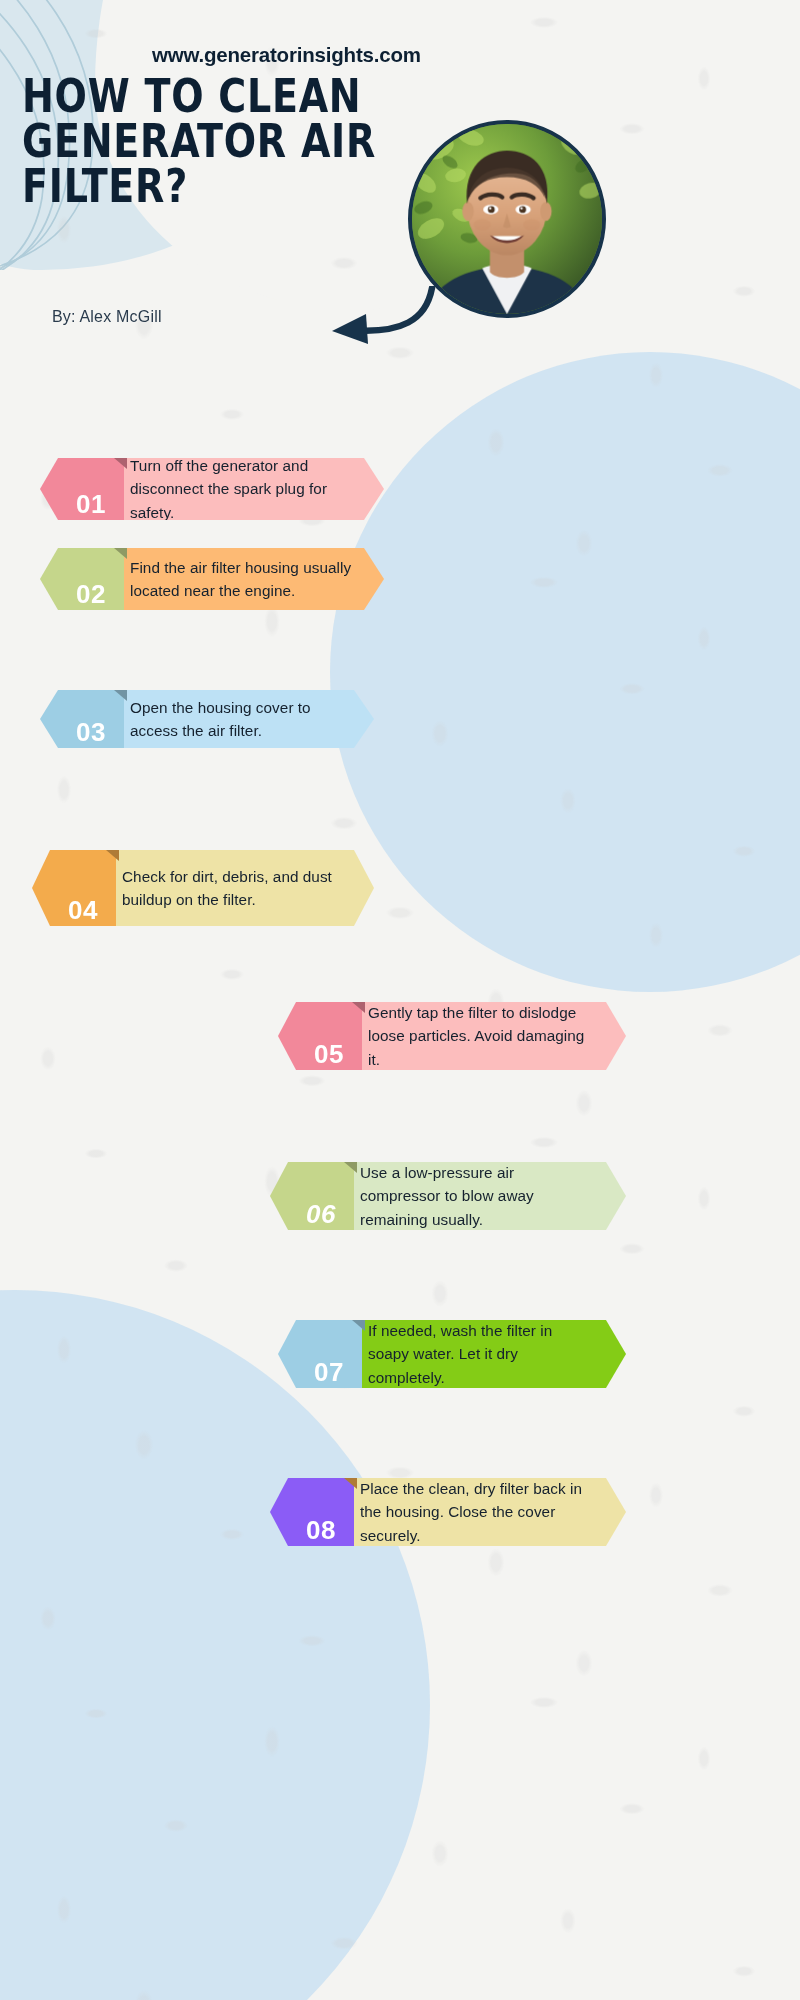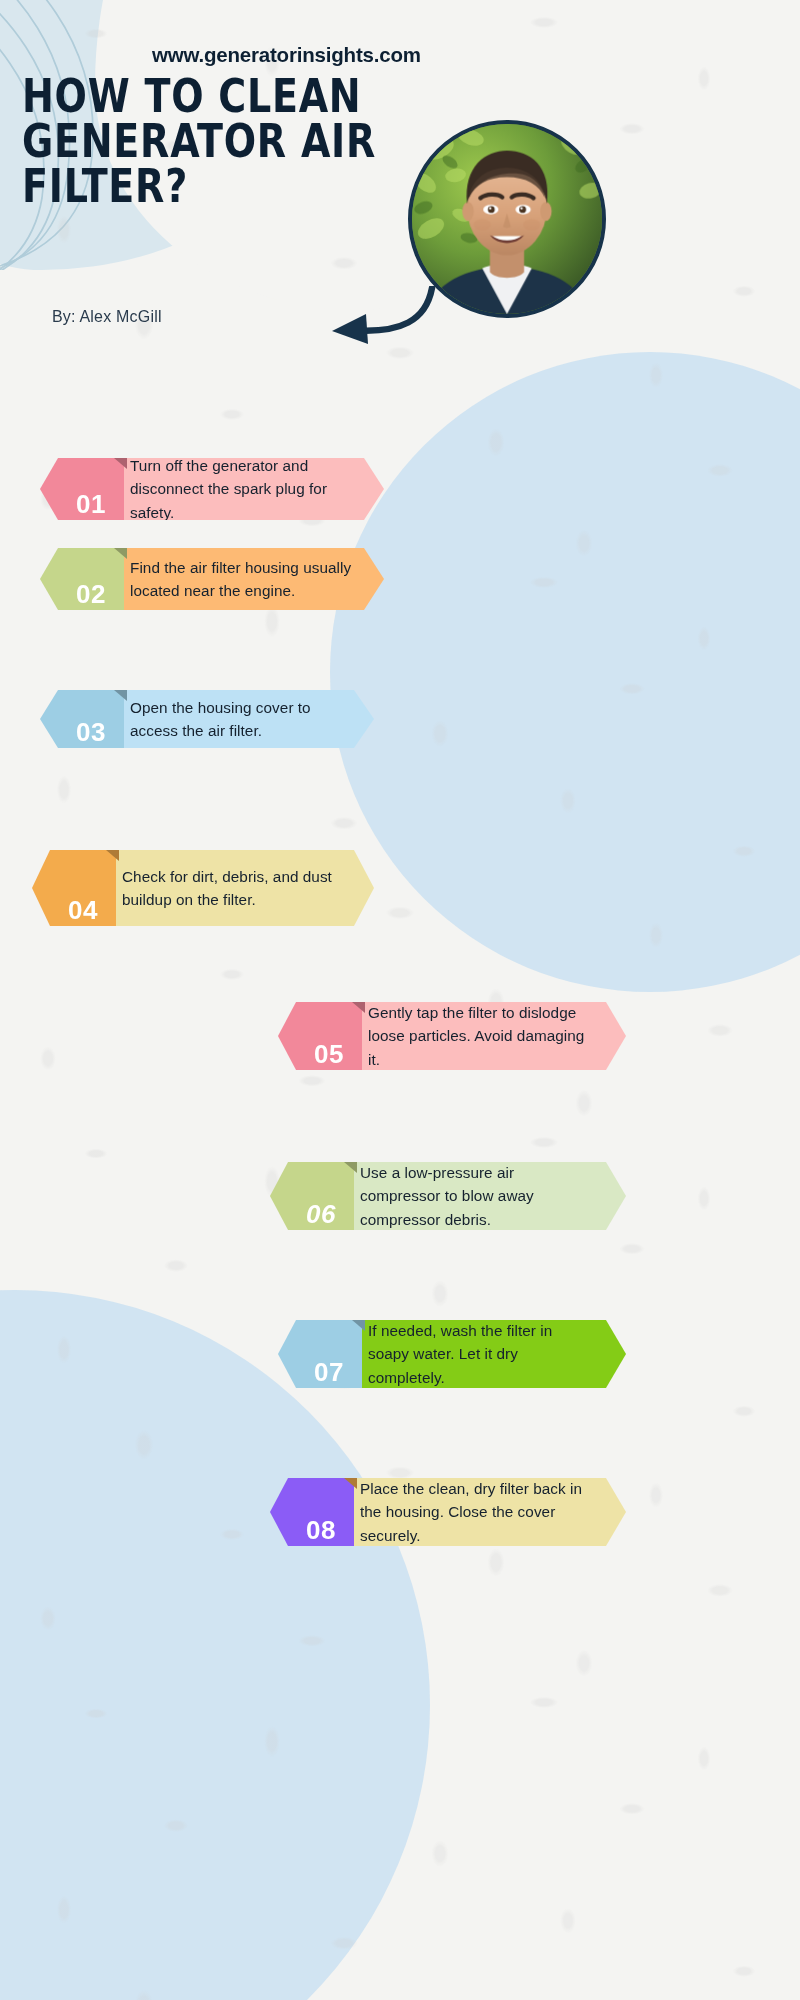--- a/index.html
+++ b/index.html
@@ -280,21 +280,21 @@
       <div class="body" style="width: 272px; background: rgb(252, 189, 189);">
         <div class="text">Gently tap the filter to dislodge loose particles. Avoid damaging it.</div>
       </div>
       <div class="fold" style="left: 74px; background: rgb(242, 136, 154); filter: brightness(0.72); clip-path: polygon(0px 0px, 100% 0px, 100% 100%);"></div>
     </div>
     <div class="step" style="left: 270px; top: 1162px; height: 68px;">
       <div class="badge" style="width: 84px; background: rgb(197, 214, 139); font-style: italic;">
         <span>06</span>
       </div>
       <div class="body" style="width: 280px; background: rgb(217, 232, 196);">
-        <div class="text">Use a low-pressure air compressor to blow away compressor debris.</div>
+        <div class="text">Use a low-pressure air compressor to blow away remaining usually.</div>
       </div>
       <div class="fold" style="left: 74px; background: rgb(197, 214, 139); filter: brightness(0.72); clip-path: polygon(0px 0px, 100% 0px, 100% 100%);"></div>
     </div>
     <div class="step" style="left: 278px; top: 1320px; height: 68px;">
       <div class="badge" style="width: 84px; background: rgb(157, 206, 228);">
         <span>07</span>
       </div>
       <div class="body" style="width: 272px; background: #84cc16;">
         <div class="text">If needed, wash the filter in soapy water. Let it dry completely.</div>
       </div>

